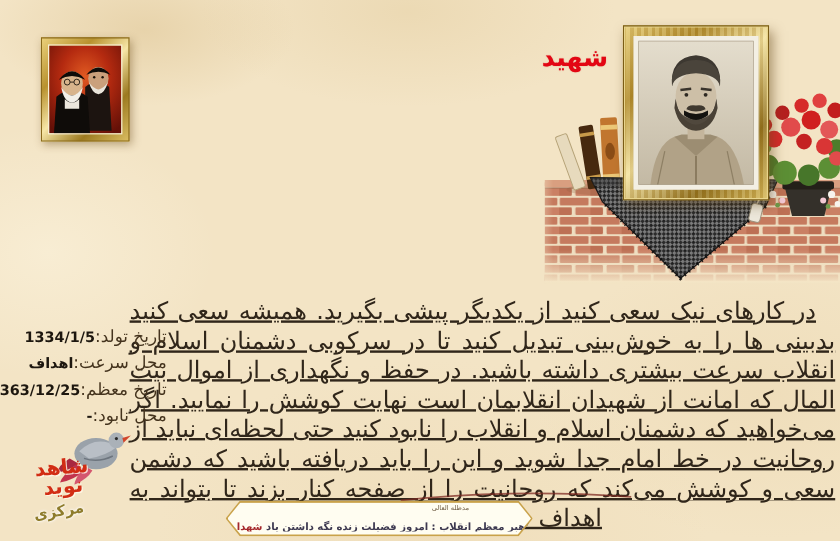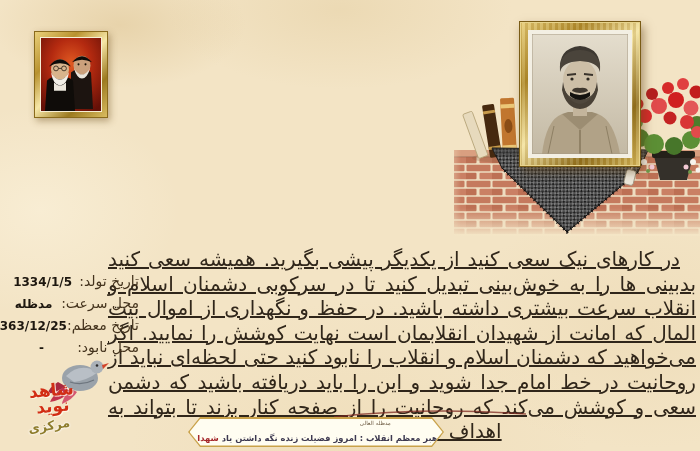--- a/index.html
+++ b/index.html
@@ -45,21 +45,21 @@
   
   .quote{
     position:absolute;left:108px;top:247px;width:588px;direction:rtl;
     font-size:20px;line-height:24.6px;color:#30261a;
     text-align:justify;text-align-last:center;text-indent:16px;text-decoration:underline;
   }
   
   .info{position:absolute;left:6px;top:273px;width:133px;direction:rtl;}
   .info-row{display:flex;align-items:baseline;margin-bottom:6px;}
   .info-label{font-size:14px;font-weight:normal;color:#44331d;white-space:nowrap;}
-  .info-value{flex:1;text-align:center;font-size:12px;font-weight:bold;color:#1d170f;}
+  .info-value{flex:1;text-align:right;font-size:12px;font-weight:bold;color:#1d170f;}
   
   .banner-outer{
     position:absolute;left:188px;top:417px;width:256px;height:30px;
     background:#c9a24a;
     clip-path:polygon(12px 0, calc(100% - 12px) 0, 100% 50%, calc(100% - 12px) 100%, 12px 100%, 0 50%);
     z-index:6;
   }
   .banner-inner{
     position:absolute;left:1.5px;top:1.5px;right:1.5px;bottom:1.5px;
     background:#fffdf1;
@@ -123,20 +123,21 @@
           <path d="M8 28 Q19 14 30 28 Q19 22 8 28 Z" fill="#0e0b08"></path>
           <path d="M10 34 Q19 48 28 34 Q26 46 19 47 Q12 46 10 34 Z" fill="#f2efe8"></path>
           <circle cx="15" cy="30" r="2.4" fill="none" stroke="#2a2118" stroke-width="0.8"></circle>
           <circle cx="23" cy="30" r="2.4" fill="none" stroke="#2a2118" stroke-width="0.8"></circle>
           <line x1="17.4" y1="30" x2="20.6" y2="30" stroke="#2a2118" stroke-width="0.8"></line>
         </g>
       </svg>
     </div>
   </div>
 
+  <div class="martyr-label">شهید</div>
 
   <svg class="scene-svg" width="260" height="220" viewBox="0 0 260 220">
     <defs>
       <pattern id="bricks" width="26" height="16" patternUnits="userSpaceOnUse">
         <rect width="26" height="16" fill="#eeddc0"></rect>
         <rect x="0.5" y="0.8" width="24" height="6.4" rx="1" fill="#c57a5e"></rect>
         <rect x="-13.5" y="8.8" width="24" height="6.4" rx="1" fill="#bd7054"></rect>
         <rect x="13.5" y="8.8" width="24" height="6.4" rx="1" fill="#ca8064"></rect>
       </pattern>
       <pattern id="kef" width="5" height="5" patternUnits="userSpaceOnUse" patternTransform="rotate(45)">
@@ -277,21 +278,21 @@
 
   <div class="quote">در کارهای نیک سعی کنید از یکدیگر پیشی بگیرید. همیشه سعی کنید بدبینی ها را به خوش‌بینی تبدیل کنید تا در سرکوبی دشمنان اسلام و انقلاب سرعت بیشتری داشته باشید. در حفظ و نگهداری از اموال بیت المال که امانت از شهیدان انقلابمان است نهایت کوشش را نمایید. اگر می‌خواهید که دشمنان اسلام و انقلاب را نابود کنید حتی لحظه‌ای نباید از روحانیت در خط امام جدا شوید و این را باید دریافته باشید که دشمن سعی و کوشش می‌کند که روحانیت را از صفحه کنار بزند تا بتواند به اهداف شوم خود برسند.</div>
 
   <div class="info">
     <div class="info-row">
       <span class="info-label">تاریخ تولد:</span>
       <span class="info-value">1334/1/5</span>
     </div>
     <div class="info-row">
       <span class="info-label">محل سرعت:</span>
-      <span class="info-value">مدظله</span>
+      <span class="info-value">اهداف</span>
     </div>
     <div class="info-row">
       <span class="info-label">تاریخ معظم:</span>
       <span class="info-value">1363/12/25</span>
     </div>
     <div class="info-row">
       <span class="info-label">محل نابود:</span>
       <span class="info-value">-</span>
     </div>
   </div>

